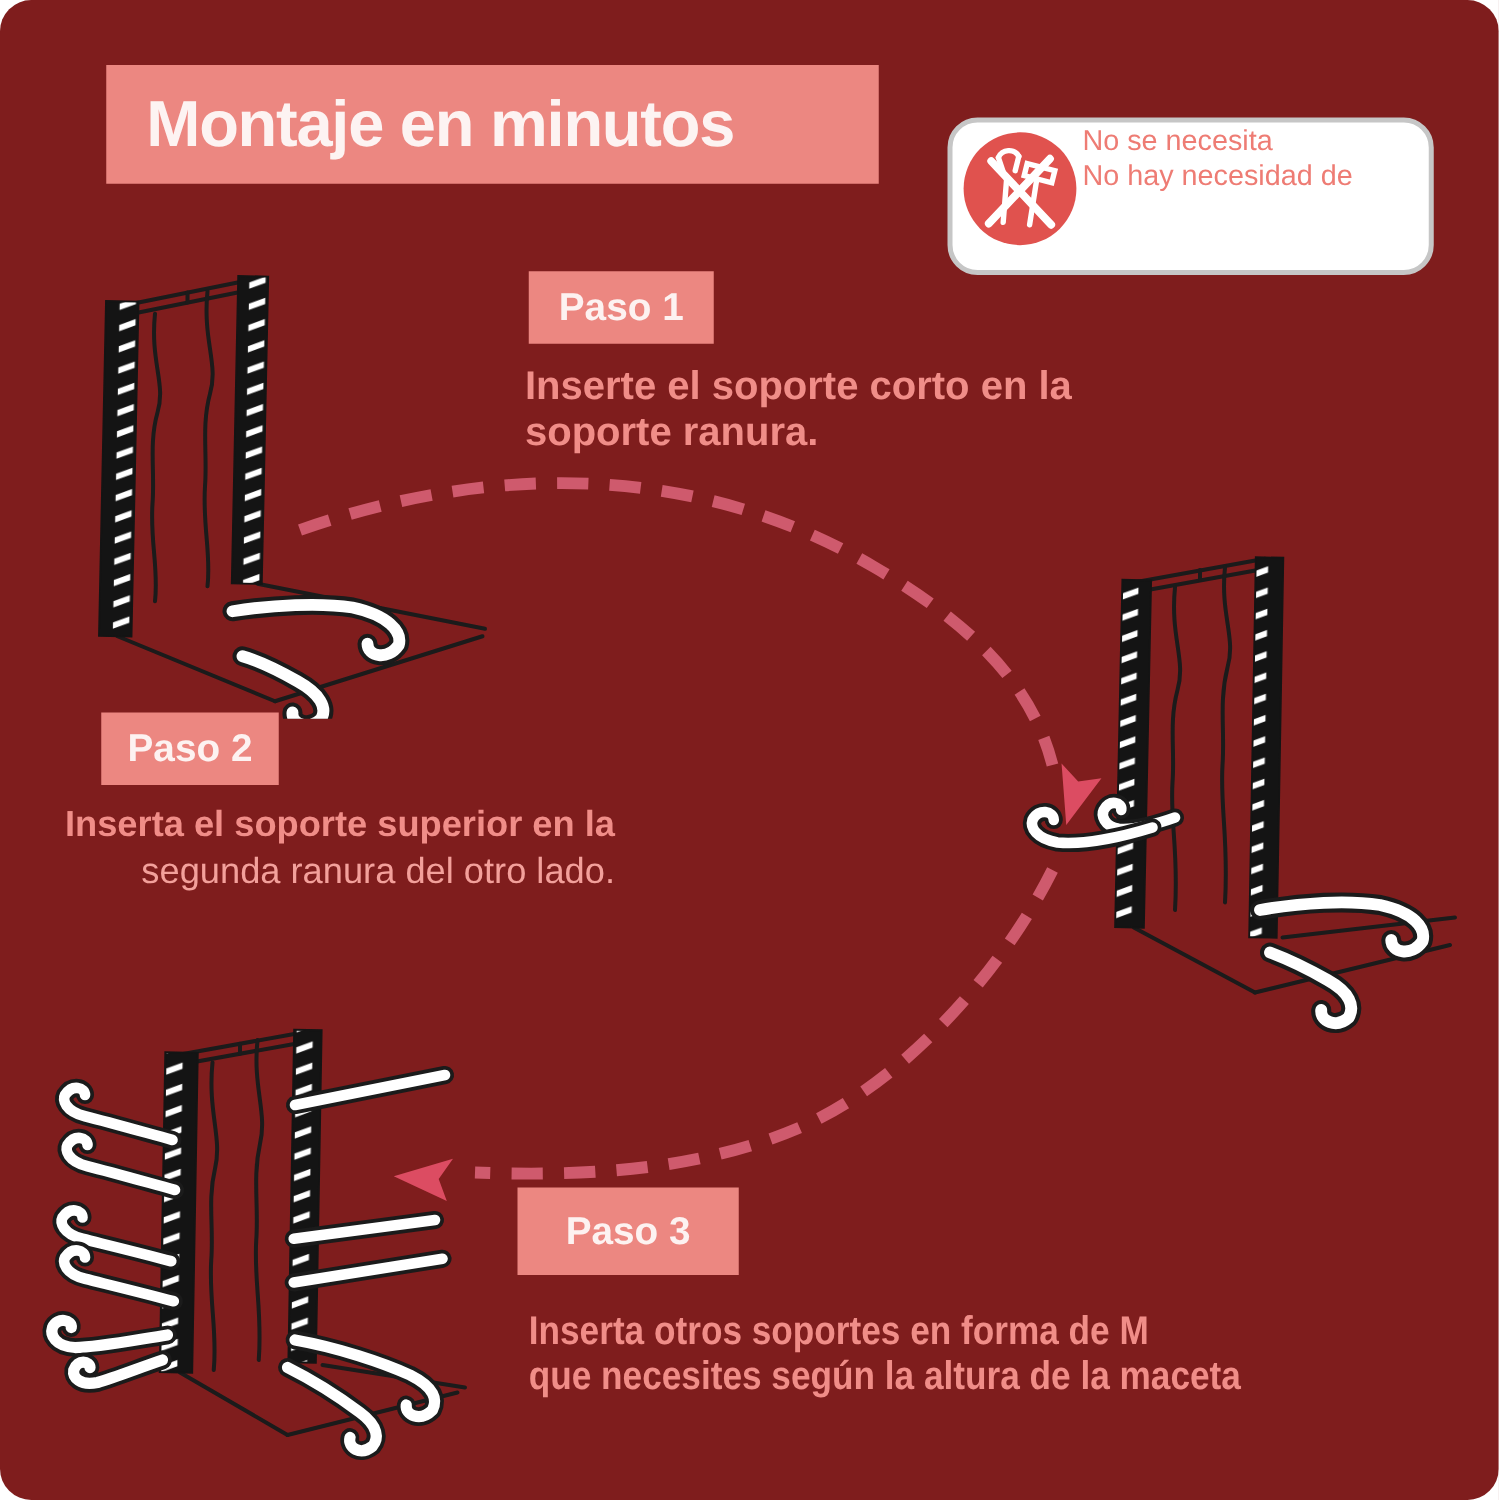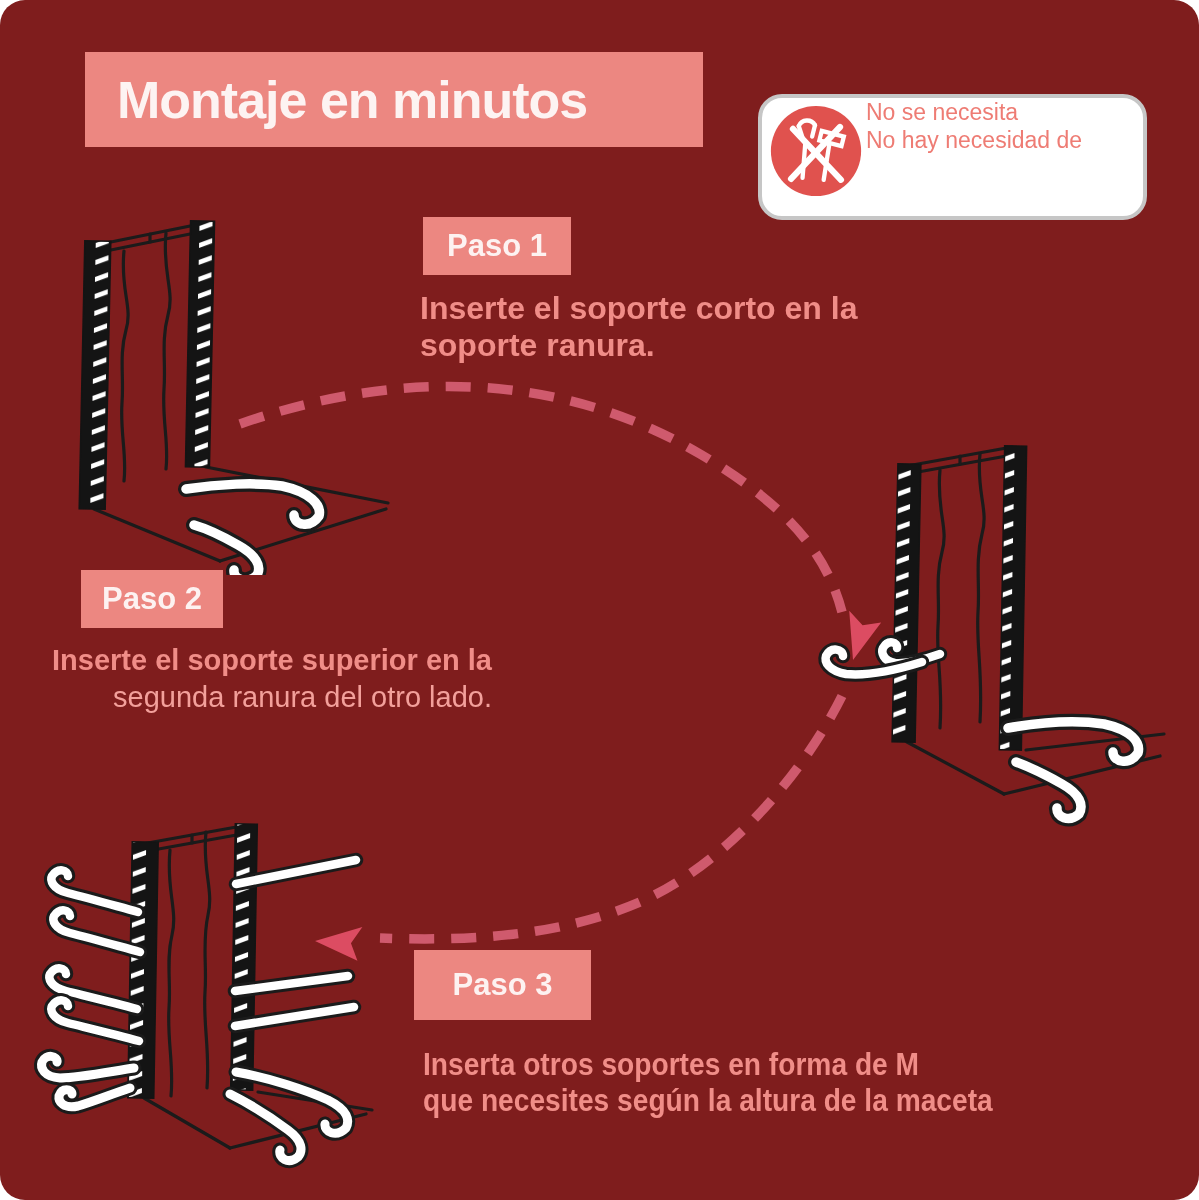--- a/index.html
+++ b/index.html
@@ -184,21 +184,21 @@
   </div>
   <div class="desc d1">
     <div>Inserte el soporte corto en la</div>
     <div>soporte ranura.</div>
   </div>
 
   <div class="paso p2">
     <span>Paso 2</span>
   </div>
   <div class="desc d2">
-    <div>Inserte el soporte superior en la</div>
+    <div>Inserta el soporte superior en la</div>
     <div class="l2">segunda ranura del otro lado.</div>
   </div>
 
   <div class="paso p3">
     <span>Paso 3</span>
   </div>
   <div class="desc d3">
     <div>Inserta otros soportes en forma de M</div>
     <div>que necesites según la altura de la maceta</div>
   </div>

